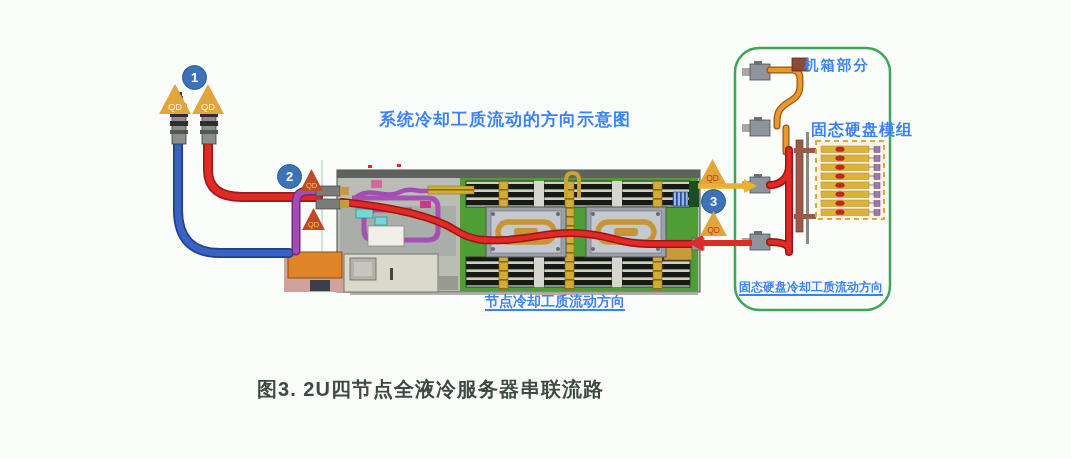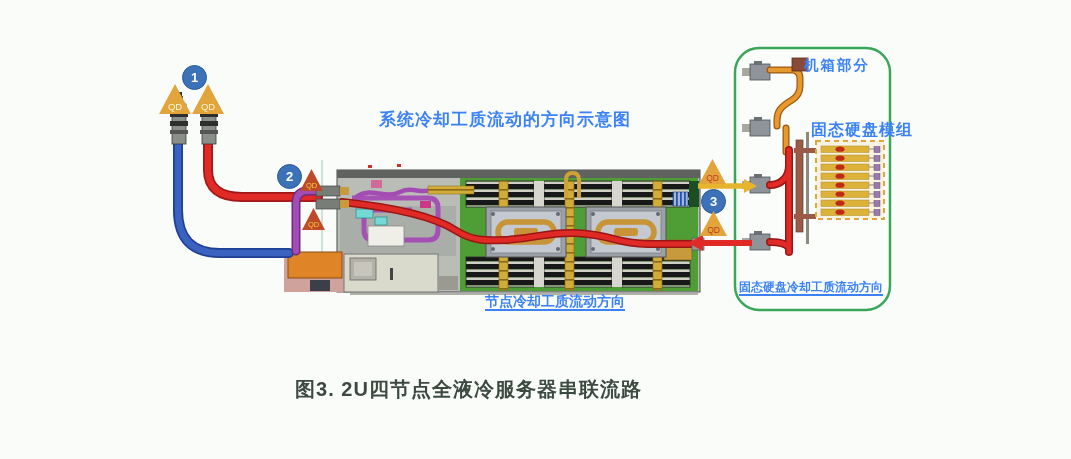--- a/index.html
+++ b/index.html
@@ -9,21 +9,21 @@
     font-family:"Liberation Sans","DejaVu Sans",sans-serif;
   }
   .abs{position:absolute;}
   .lbl{color:#3b82f6;font-weight:bold;white-space:nowrap;}
   .underlined{text-decoration:underline;text-underline-offset:3px;text-decoration-thickness:1.5px;}
   #diagram-title{left:379px;top:108px;font-size:17px;letter-spacing:1px;}
   #node-flow-label{left:455px;top:293px;width:200px;text-align:center;font-size:14px;}
   #chassis-title{left:804px;top:56px;font-size:14.5px;letter-spacing:2px;}
   #ssd-module-label{left:811px;top:120px;font-size:16px;letter-spacing:1px;}
   #ssd-flow-label{left:733px;top:279px;width:156px;text-align:center;font-size:12px;}
-  #figure-caption{left:0;top:376px;width:861px;text-align:center;font-size:20px;font-weight:bold;color:var(--caption-green,#3c4a42);letter-spacing:1px;padding-left:38px;}
+  #figure-caption{left:0;top:376px;width:861px;text-align:center;font-size:20px;font-weight:bold;color:var(--caption-green,#3c4a42);letter-spacing:1px;}
   .step-circle{
     width:23px;height:23px;border-radius:50%;
     background:var(--step-marker-blue,#3b72b8);
     border:1px solid #2a5a96;
     color:#fff;font-weight:bold;font-size:13px;
     display:flex;align-items:center;justify-content:center;
   }
   #step-1{left:182px;top:65px;}
   #step-2{left:277px;top:164px;}
   #step-3{left:701px;top:189px;}

